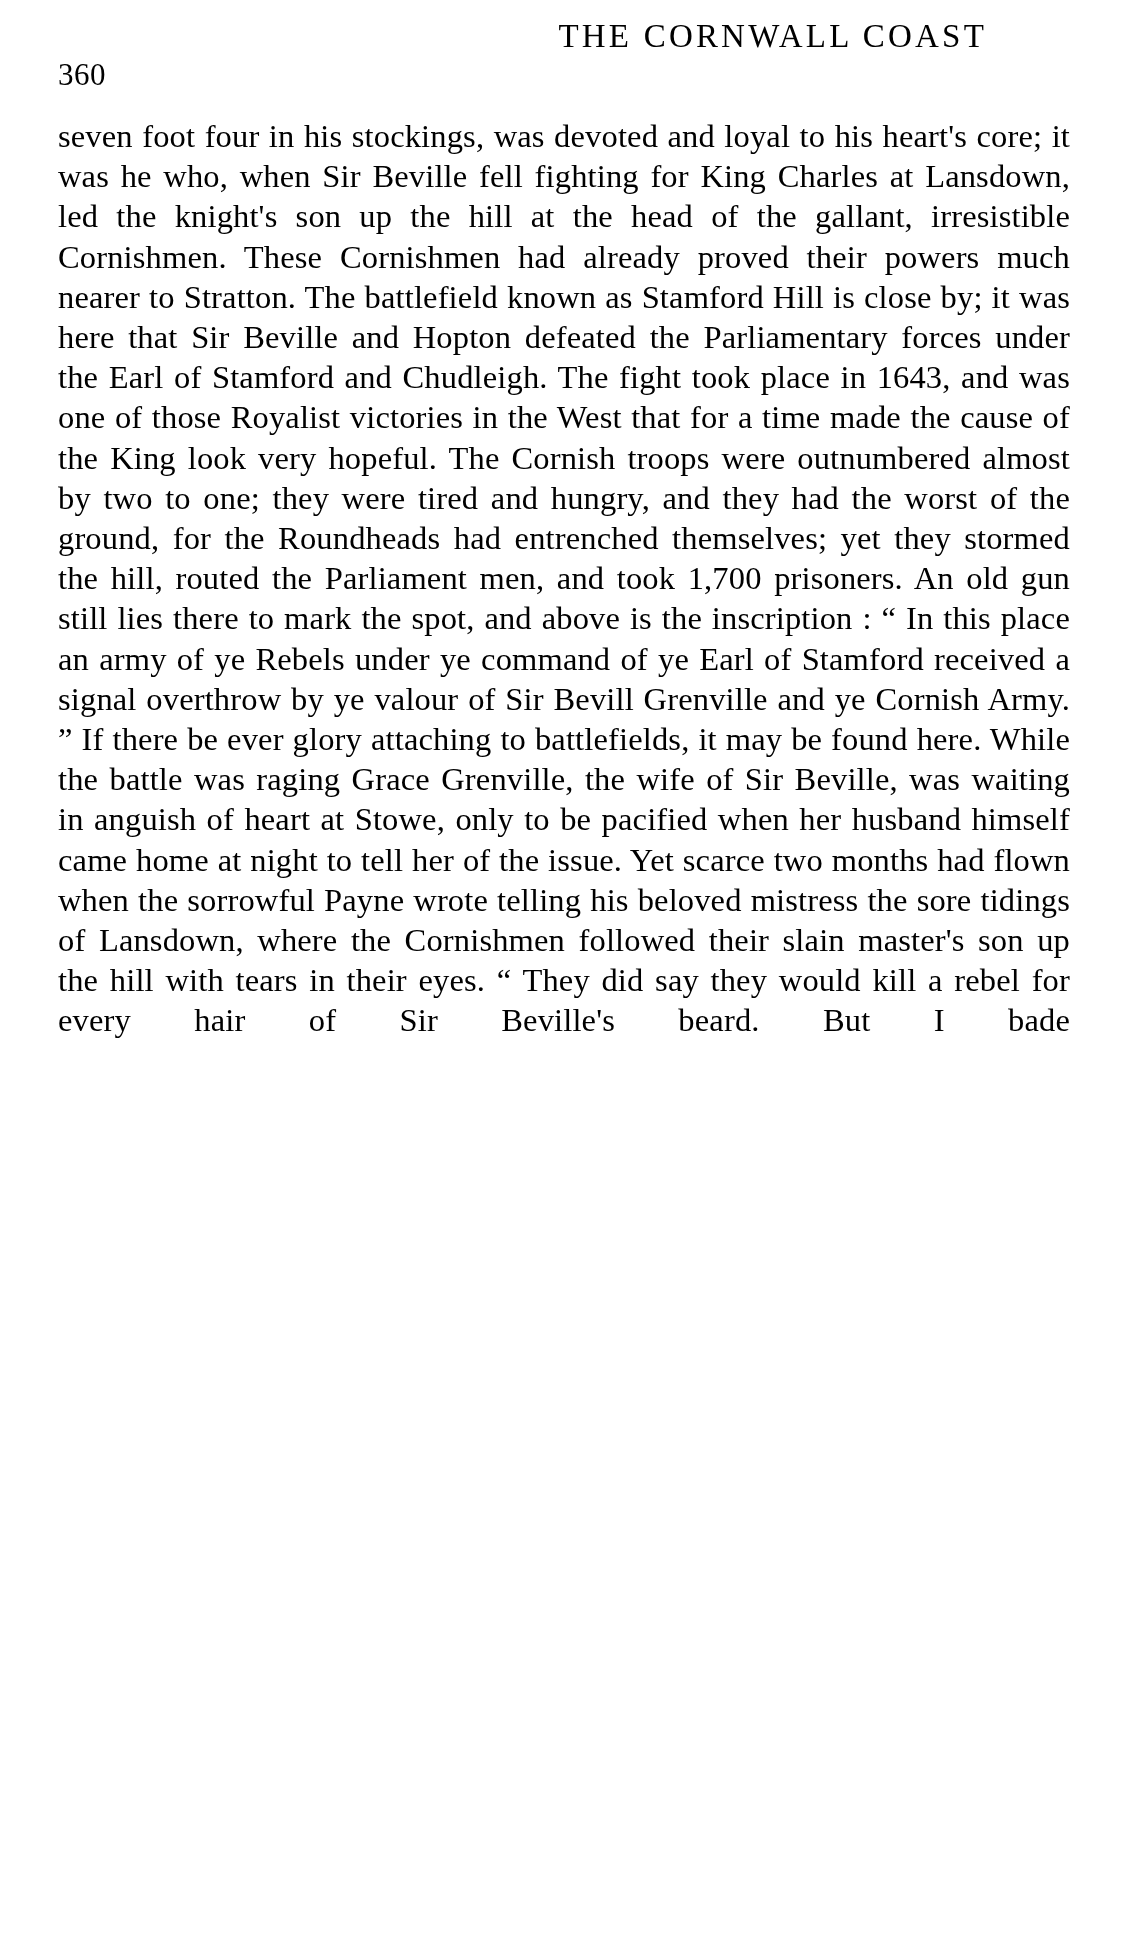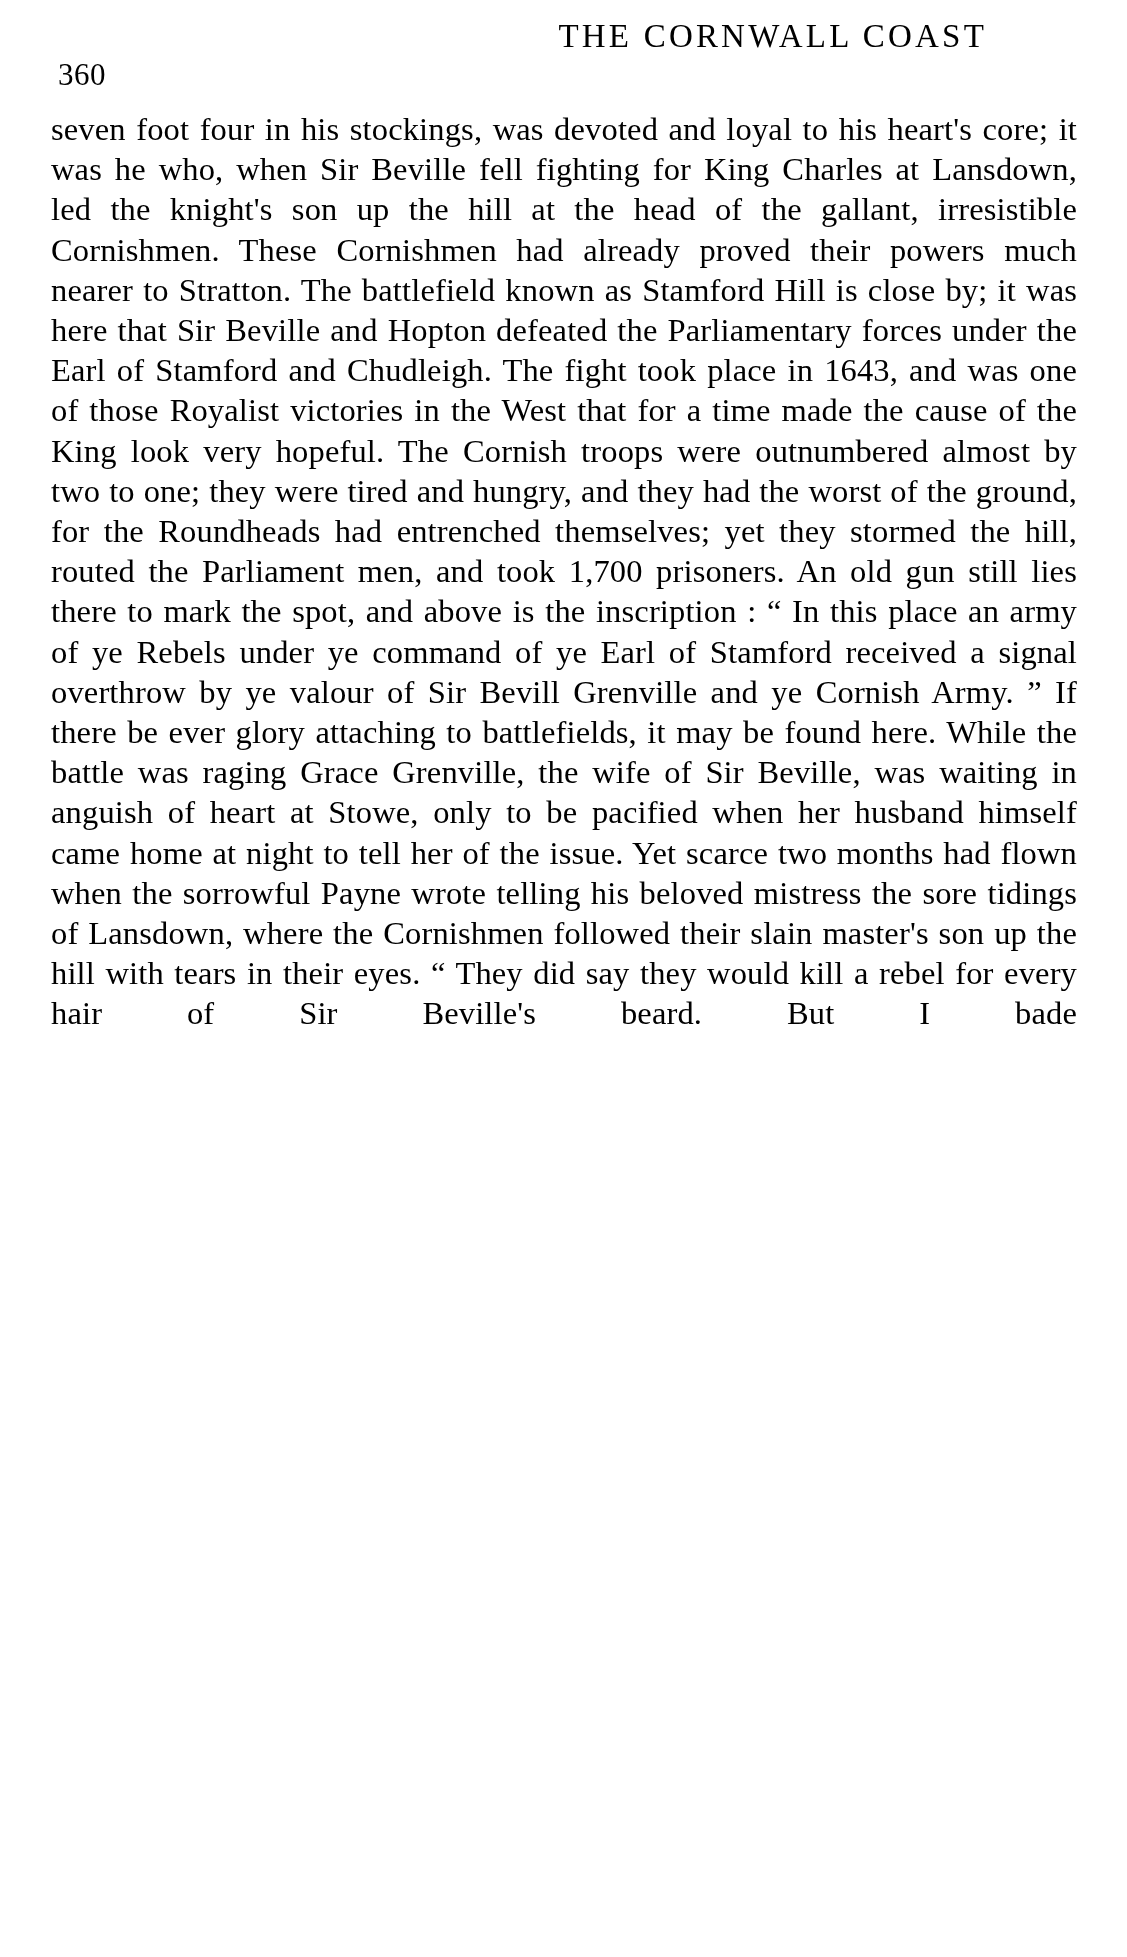--- a/index.html
+++ b/index.html
@@ -55,21 +55,21 @@
     left: 42px;
     width: 1044px;
     font-size: 32.5px;
     line-height: 40.2px;
     text-align: justify;
     text-justify: inter-word;
     letter-spacing: 0.15px;
     word-spacing: 0.5px;
   }
   .body-text p {
-    margin: 9px;
+    margin: 16px;
     text-align: justify;
     text-align-last: justify;
   }
   
 </style>
 </head>
 <body>
 
 <div class="page">
 

